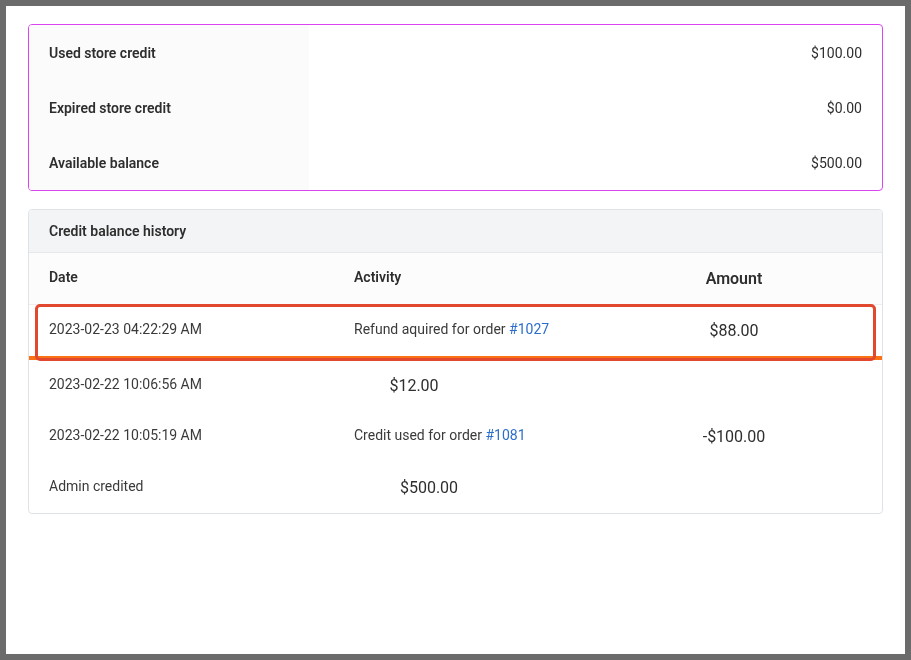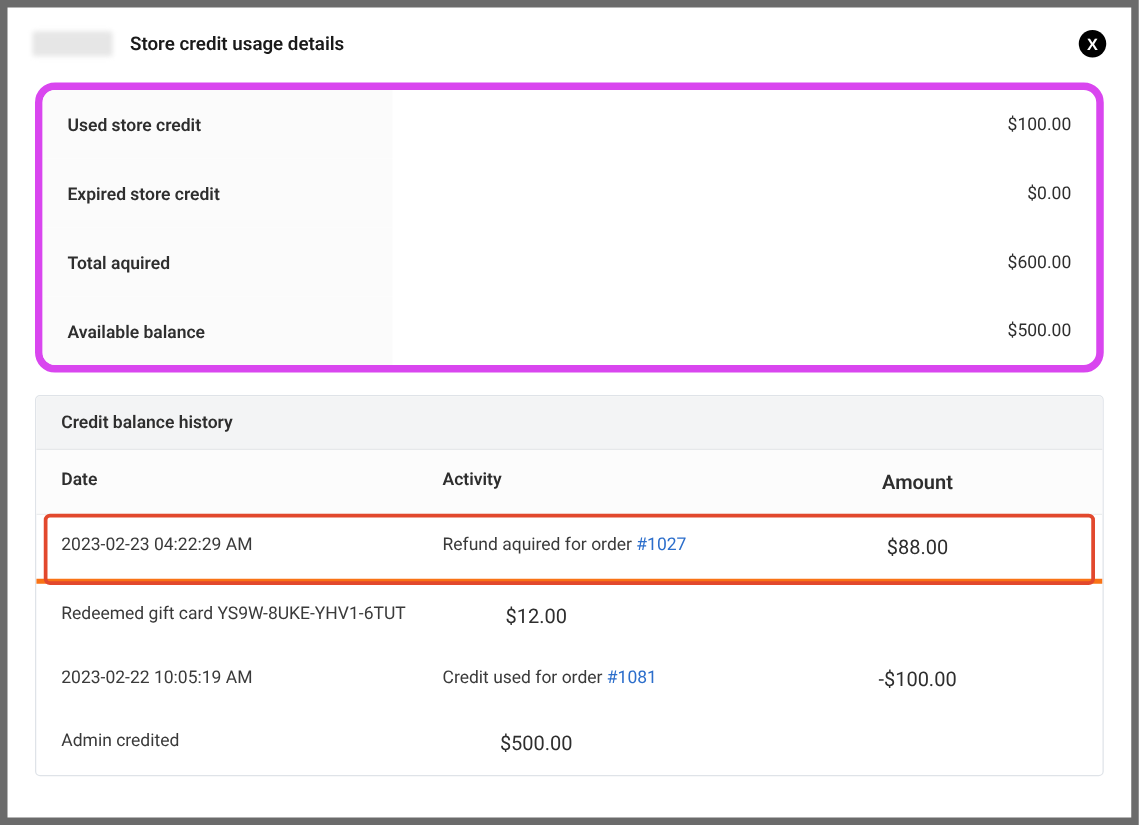--- a/index.html
+++ b/index.html
@@ -56,22 +56,22 @@
       align-items: center;
       justify-content: center;
       font-weight: 700;
       font-size: 13px;
       cursor: pointer;
       border: none;
       line-height: 1;
     }
 
     .summary-card {
-      border: 6px solid #d946ef;
-      border-radius: 16px;
+      border: 1px solid #d946ef;
+      border-radius: 4px;
       margin: 0 2px 18px 2px;
       overflow: hidden;
     }
     .summary-row {
       display: flex;
       justify-content: space-between;
       align-items: center;
       padding: 18px 20px;
     }
     .summary-label-wrap {
@@ -170,42 +170,29 @@
       border: 3px solid #e2482d;
       border-radius: 5px;
       pointer-events: none;
     }
   </style>
 </head>
 <body>
 
 <div class="modal">
 
-  <div class="modal-header">
-    <div class="modal-header-left">
-      <div class="logo-blur"></div>
-      <div class="modal-title">Store credit usage details</div>
-    </div>
-    <button class="close-btn">
-      <span>X</span>
-    </button>
-  </div>
 
   <div class="summary-card">
     <div class="summary-row">
       <div class="summary-label-wrap"><span class="summary-label">Used store credit</span></div>
       <span class="summary-value">$100.00</span>
     </div>
     <div class="summary-row">
       <div class="summary-label-wrap"><span class="summary-label">Expired store credit</span></div>
       <span class="summary-value">$0.00</span>
-    </div>
-    <div class="summary-row">
-      <div class="summary-label-wrap"><span class="summary-label">Total aquired</span></div>
-      <span class="summary-value">$600.00</span>
     </div>
     <div class="summary-row">
       <div class="summary-label-wrap"><span class="summary-label">Available balance</span></div>
       <span class="summary-value">$500.00</span>
     </div>
   </div>
 
   <div class="history-card">
     <div class="history-header">Credit balance history</div>
     <div class="history-table">
@@ -218,21 +205,21 @@
           <div class="highlight-wrap">
             <div class="history-row">
               <div class="col-date">2023-02-23 04:22:29 AM</div>
               <div class="col-activity"><span>Refund aquired for order </span><span class="link">#1027</span></div>
               <div class="col-amount">$88.00</div>
             </div>
             <div class="highlight-box"></div>
           </div>
           <div class="highlight-wrap">
             <div class="history-row">
-              <div class="col-activity"><span>Redeemed gift card YS9W-8UKE-YHV1-6TUT</span></div>
+              <div class="col-date">2023-02-22 10:06:56 AM</div>
               <div class="col-amount">$12.00</div>
             </div>
           </div>
           <div class="highlight-wrap">
             <div class="history-row">
               <div class="col-date">2023-02-22 10:05:19 AM</div>
               <div class="col-activity"><span>Credit used for order </span><span class="link">#1081</span></div>
               <div class="col-amount">-$100.00</div>
             </div>
           </div>

